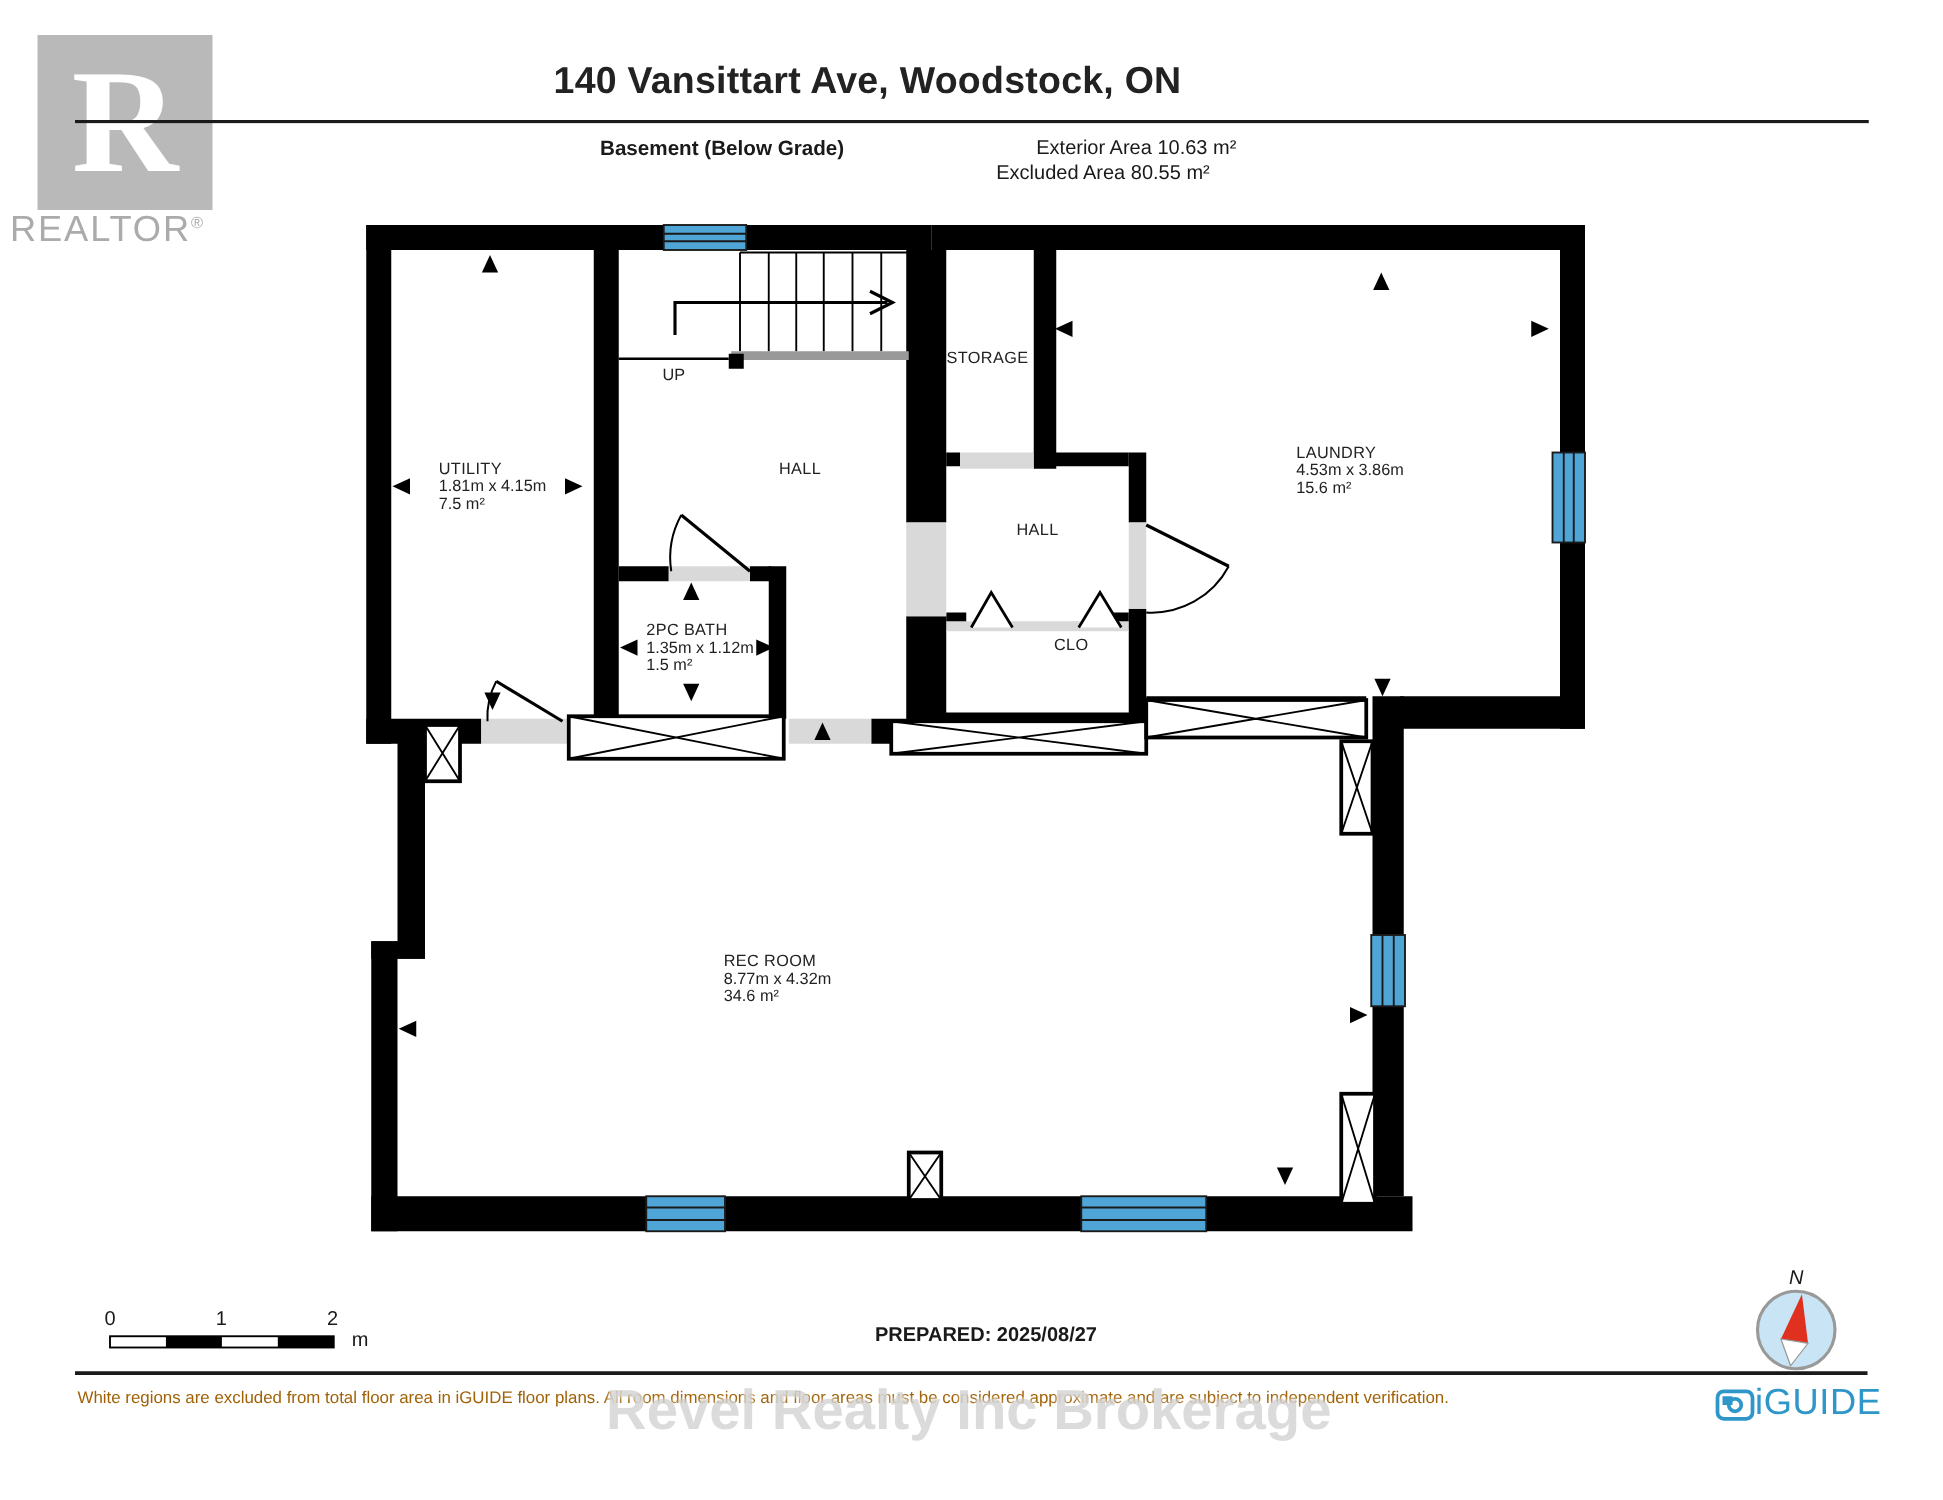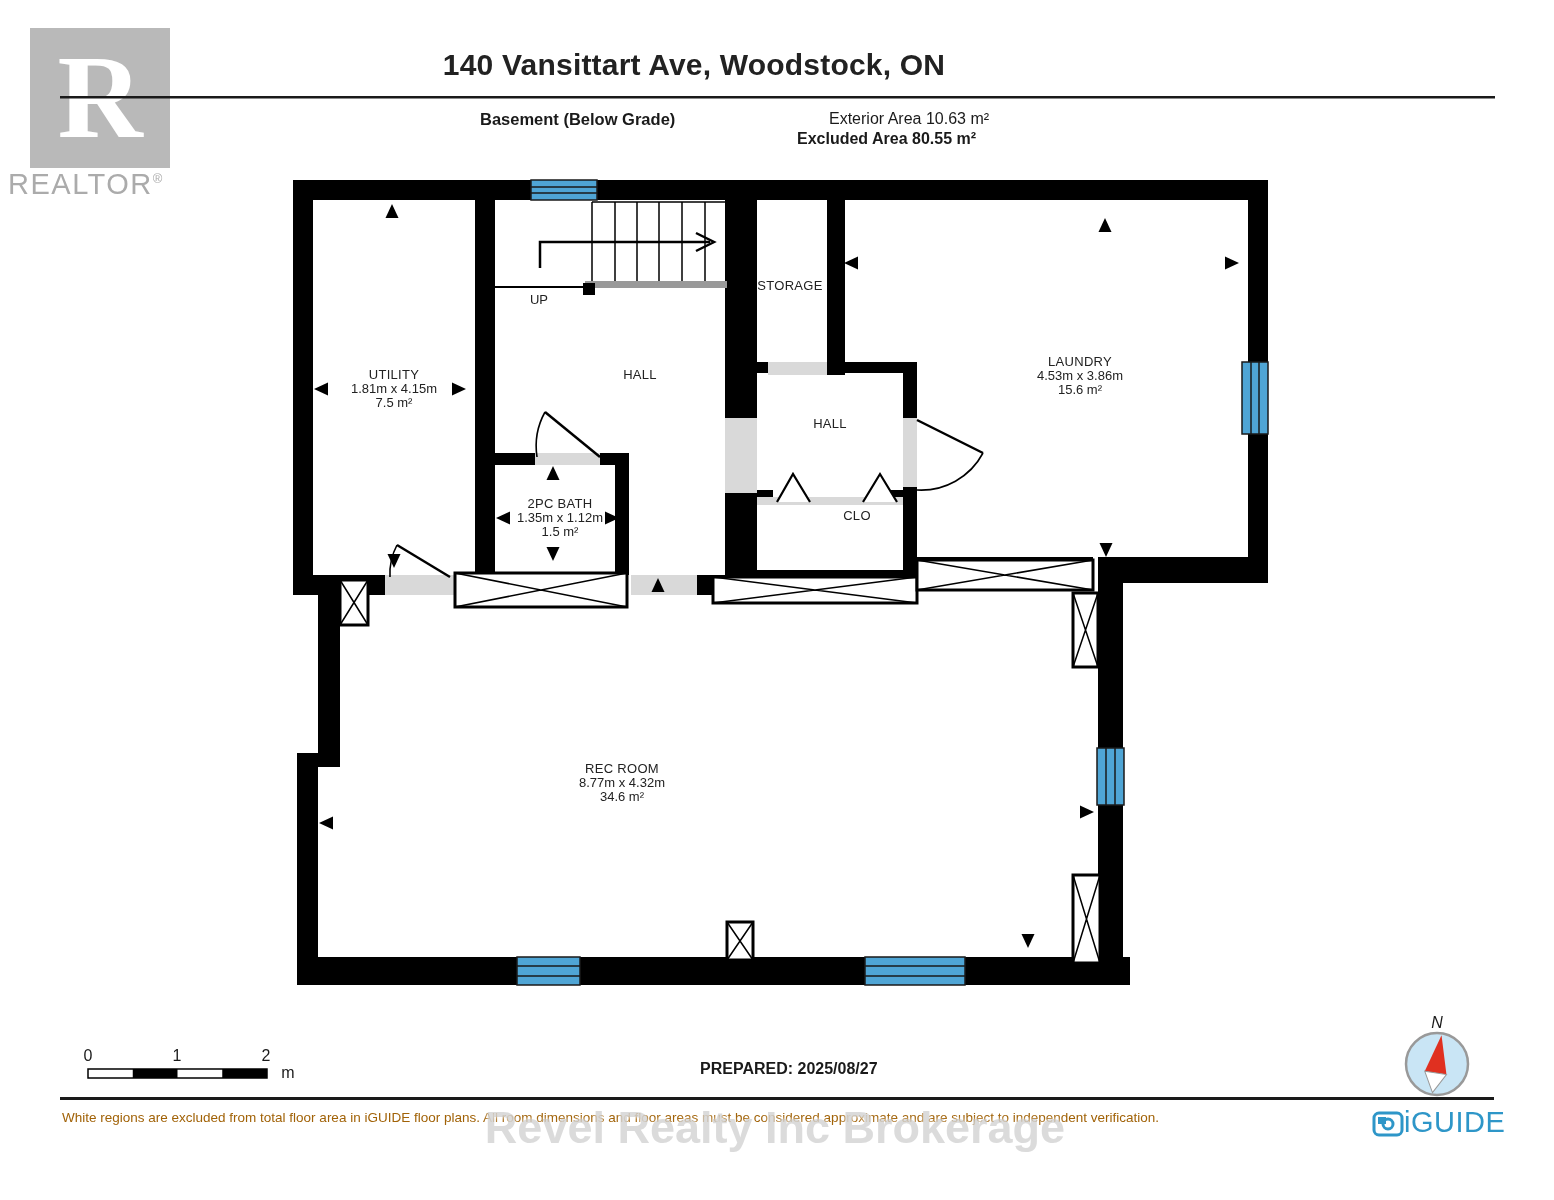--- a/index.html
+++ b/index.html
@@ -1,28 +1,28 @@
 <!DOCTYPE html>
 <html><head>
 <meta charset="utf-8">
 <style>
   html,body{margin:0;padding:0;background:#ffffff;}
   body{width:1554px;height:1200px;position:relative;overflow:hidden;
        font-family:"Liberation Sans", sans-serif;color:#1a1a1a;}
   .abs{position:absolute;}
-  .center{transform:translate(-50%,-50%);text-align:center;}
+  .center{transform:translate(-50%,-50%);}
   #plan-svg{position:absolute;left:0;top:0;z-index:1;}
   .label{z-index:2;font-size:13px;line-height:14px;color:#222;white-space:nowrap;}
   .room-name{letter-spacing:.3px;}
   #page-title{left:0;top:58px;width:1388px;text-align:center;
               font-size:30px;font-weight:bold;z-index:2;letter-spacing:.2px;}
   #floor-label{left:480px;top:110px;width:298px;text-align:left;
                font-size:16.5px;font-weight:bold;z-index:2;}
   #area-ext{left:797px;top:110px;font-size:16px;z-index:2;margin-left:32px;}
-  #area-exc{left:797px;top:130px;font-size:16px;z-index:2;font-weight:bold;}
+  #area-exc{left:797px;top:130px;font-size:16px;z-index:2;}
   #realtor-logo{left:30px;top:28px;width:140px;height:140px;background:#b9b9b9;
                 z-index:0;display:flex;align-items:center;justify-content:center;}
   #realtor-logo span{font-family:"Liberation Serif", serif;font-weight:bold;
                      font-size:118px;color:#ffffff;line-height:1;}
   #realtor-word{left:8px;top:168px;font-size:29px;color:#ababab;z-index:2;
                 letter-spacing:1.5px;font-weight:400;}
   #realtor-word sup{font-size:13px;}
   #prepared{left:700px;top:1060px;font-size:16px;font-weight:bold;z-index:2;}
   #disclaimer{left:62px;top:1110px;font-size:13.5px;z-index:2;color:#a16207;}
   #watermark{left:775px;top:1128px;font-size:45px;font-weight:bold;z-index:3;

